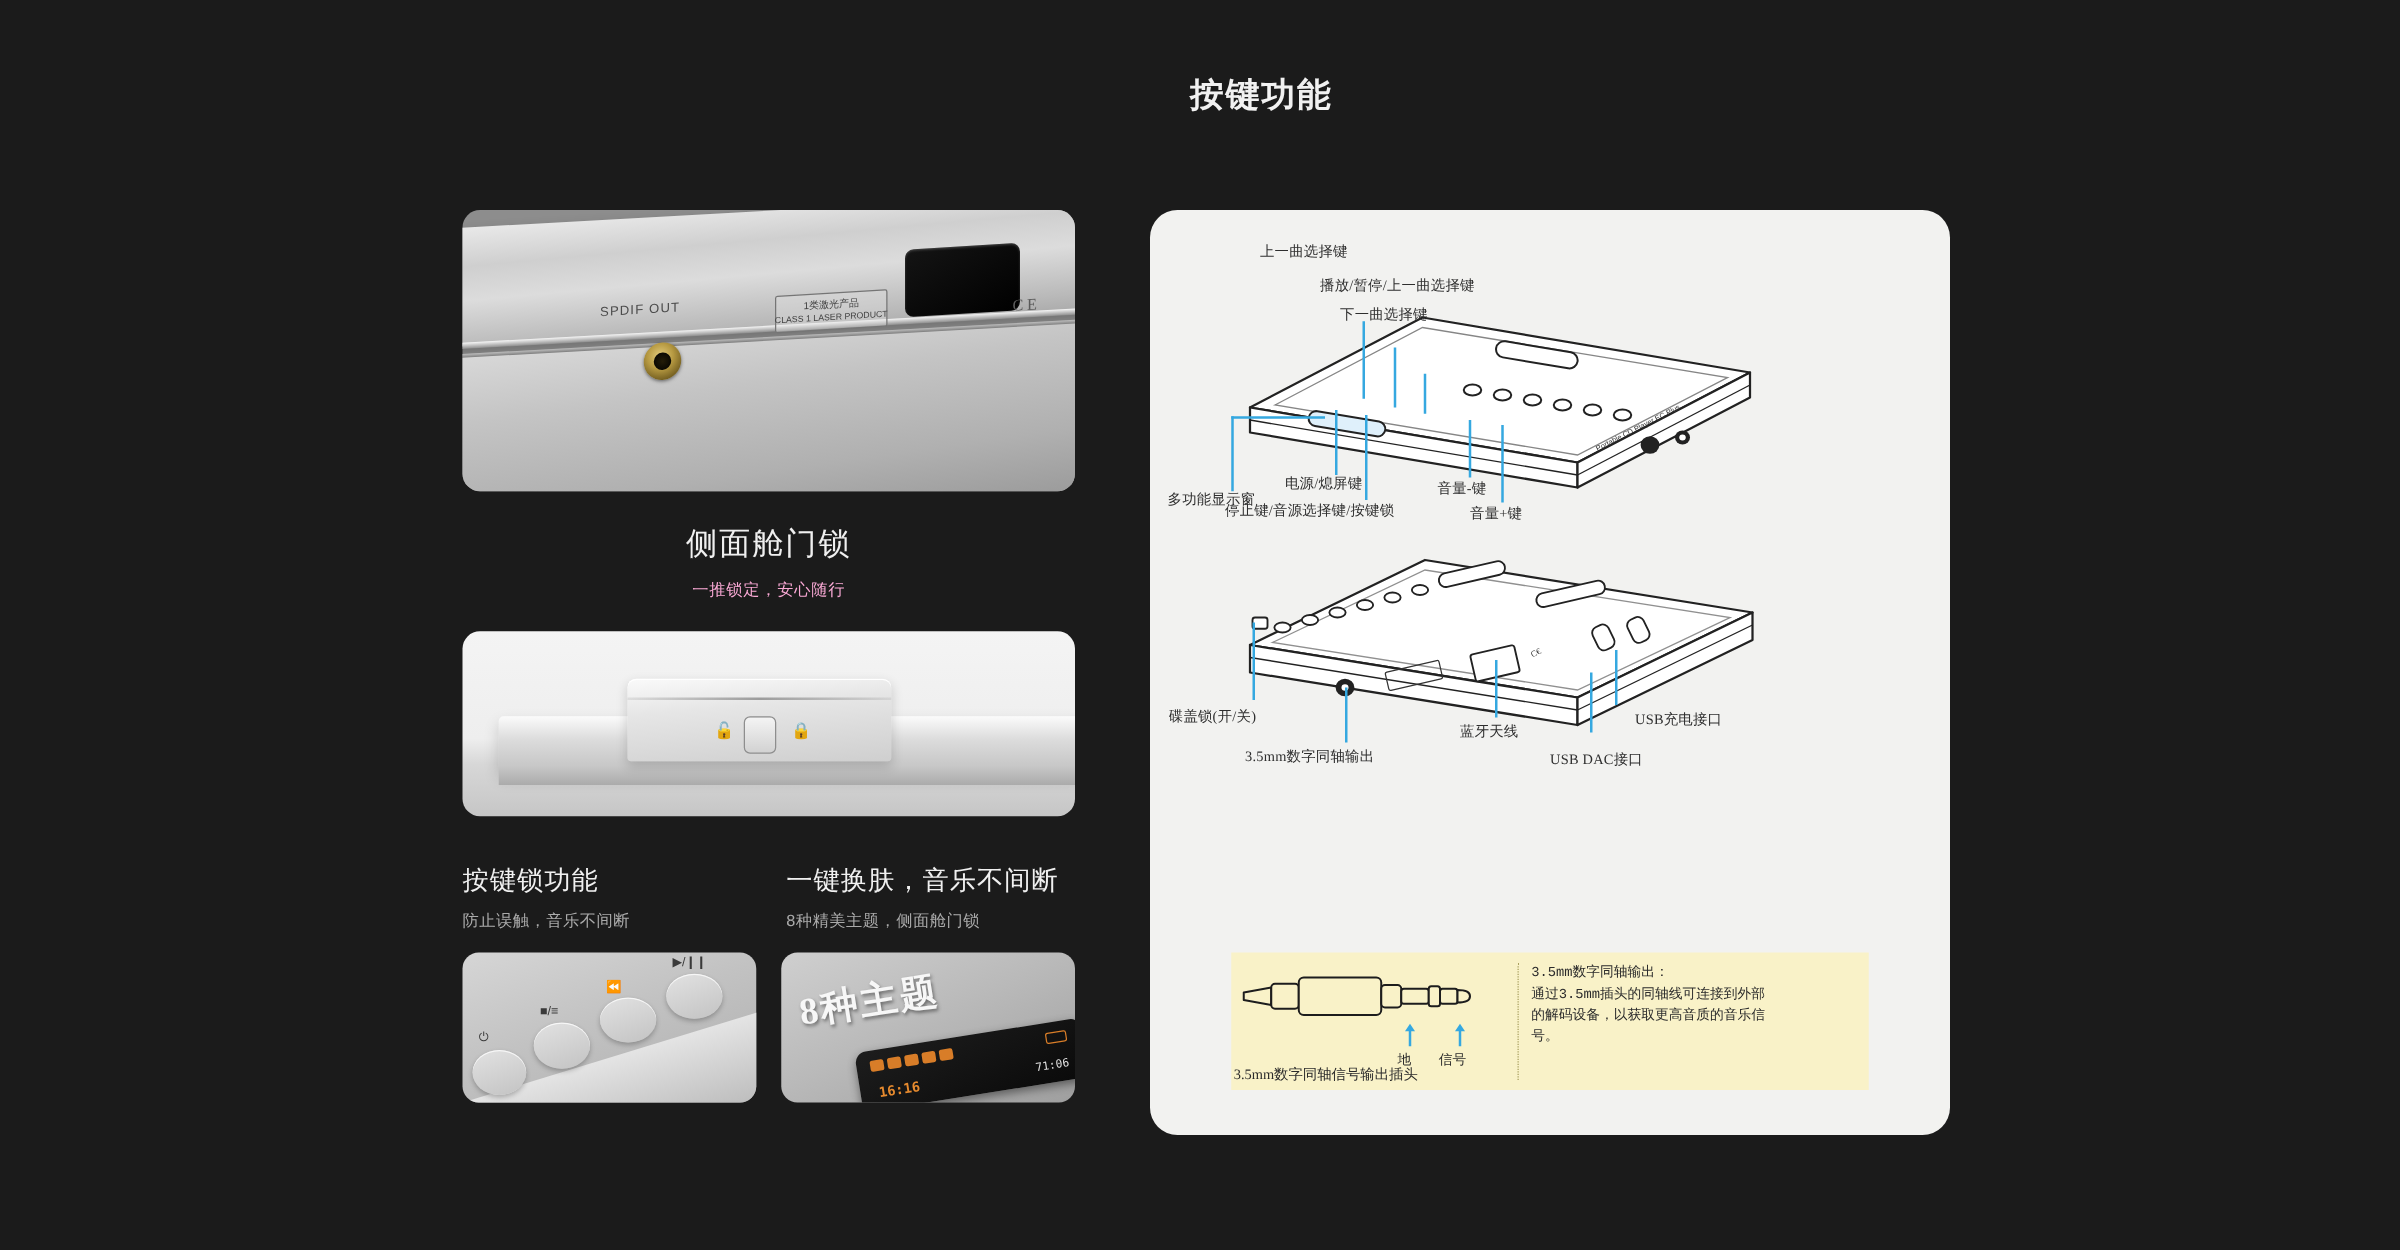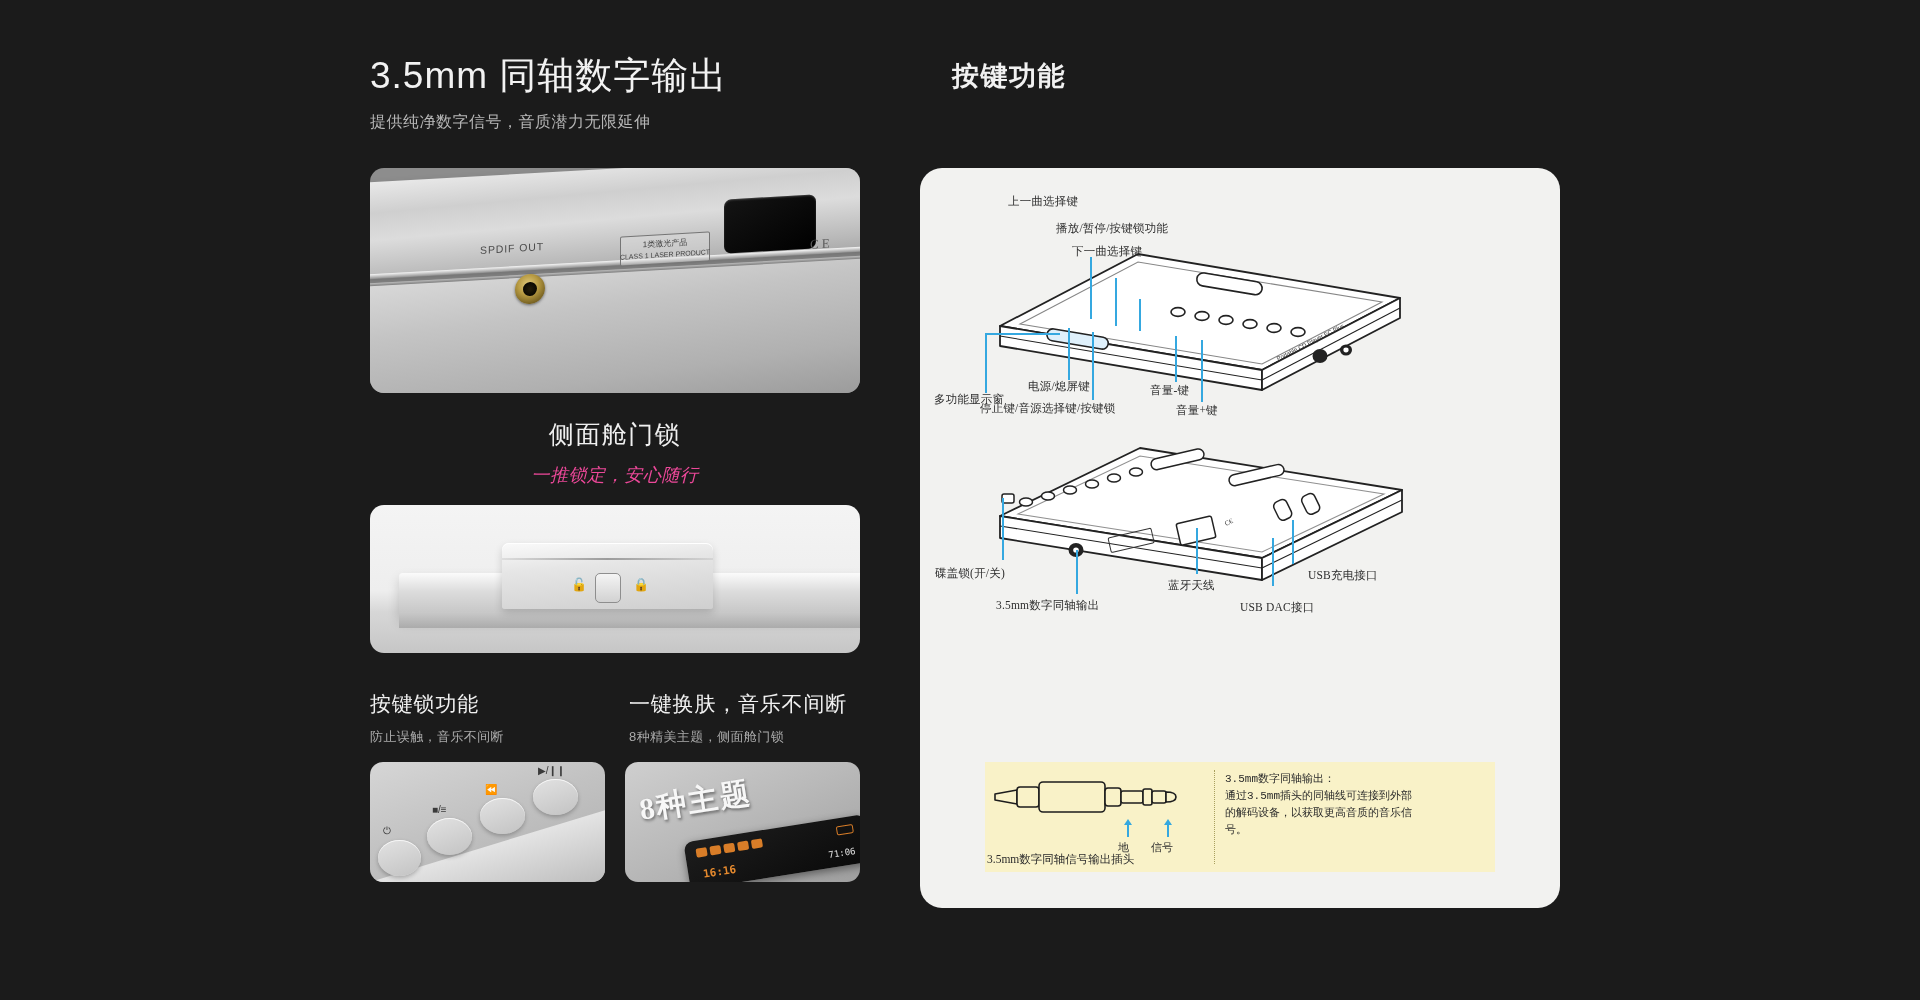--- a/index.html
+++ b/index.html
@@ -86,21 +86,21 @@
   .p1-laser span.cn { font-size: 8px; }
   .p1-ce {
     position: absolute; right: 5.5%; top: 30%;
     font-size: 13px; color: #5a5a5a; letter-spacing: 3px;
     transform: skewY(-3.4deg); font-family: "Liberation Serif", serif;
   }
 
   
   .sec2 { position: absolute; left: 370px; top: 418px; width: 490px; text-align: center; }
   .h2 { font-size: 25px; font-weight: 400; color: #f0f0f0; letter-spacing: 1.5px; }
-  .sub2 { font-size: 18px; color: #ec4899; margin-top: 12px; letter-spacing: .6px; font-style: italic; }
+  .sub2 { font-size: 13px; color: #f9a8d4; margin-top: 12px; letter-spacing: .6px; }
 
   
   .photo2 {
     position: absolute; left: 370px; top: 505px;
     width: 490px; height: 148px; border-radius: 14px; overflow: hidden;
     background: linear-gradient(180deg,#f4f4f4 0%, #eeeeee 58%, #d7d7d7 72%, #c6c6c6 100%);
   }
   .p2-slab {
     position: absolute; left: 6%; top: 46%; width: 96%; height: 30%;
     background: linear-gradient(180deg,#fbfbfb 0%, #dcdcdc 42%, #c3c3c3 100%);
@@ -241,24 +241,20 @@
     content: ""; position: absolute; left: -3px; top: -5px;
     border-left: 4.5px solid transparent; border-right: 4.5px solid transparent;
     border-bottom: 6px solid #35a8e0;
   }
 </style>
 </head>
 <body>
 
 <div class="page">
 
-  <div class="left-col">
-    <div class="h1">3.5mm 同轴数字输出</div>
-    <div class="sub">提供纯净数字信号，音质潜力无限延伸</div>
-  </div>
 
   <div class="photo1">
     <div class="p1-top"></div>
     <div class="p1-seam a"></div>
     <div class="p1-seam b"></div>
     <div class="p1-body"></div>
     <div class="p1-window"></div>
     <div class="p1-lbl">SPDIF OUT</div>
     <div class="p1-jack"></div>
     <div class="p1-laser">
@@ -381,21 +377,21 @@
 
     <div class="lead v" style="left:65px;top:165px;height:60px"></div>
     <div class="lead h" style="left:65px;top:165px;width:75px"></div>
 
     <div class="lead v" style="left:148px;top:160px;height:52px"></div>
     <div class="lead v" style="left:172px;top:164px;height:68px"></div>
     <div class="lead v" style="left:255px;top:168px;height:46px"></div>
     <div class="lead v" style="left:281px;top:172px;height:62px"></div>
 
     <div class="lbl" style="left:88px;top:26px">上一曲选择键</div>
-    <div class="lbl" style="left:136px;top:53px">播放/暂停/按键锁功能</div>
+    <div class="lbl" style="left:136px;top:53px">播放/暂停/上一曲选择键</div>
     <div class="lbl" style="left:152px;top:76px">下一曲选择键</div>
 
     <div class="lbl" style="left:14px;top:224px">多功能显示窗</div>
     <div class="lbl" style="left:108px;top:211px">电源/熄屏键</div>
     <div class="lbl" style="left:60px;top:233px">停止键/音源选择键/按键锁</div>
     <div class="lbl" style="left:230px;top:215px">音量-键</div>
     <div class="lbl" style="left:256px;top:235px">音量+键</div>
 
     <div class="dev" style="left:70px;top:270px;">
       <svg width="420" height="170" viewBox="0 0 420 170">

